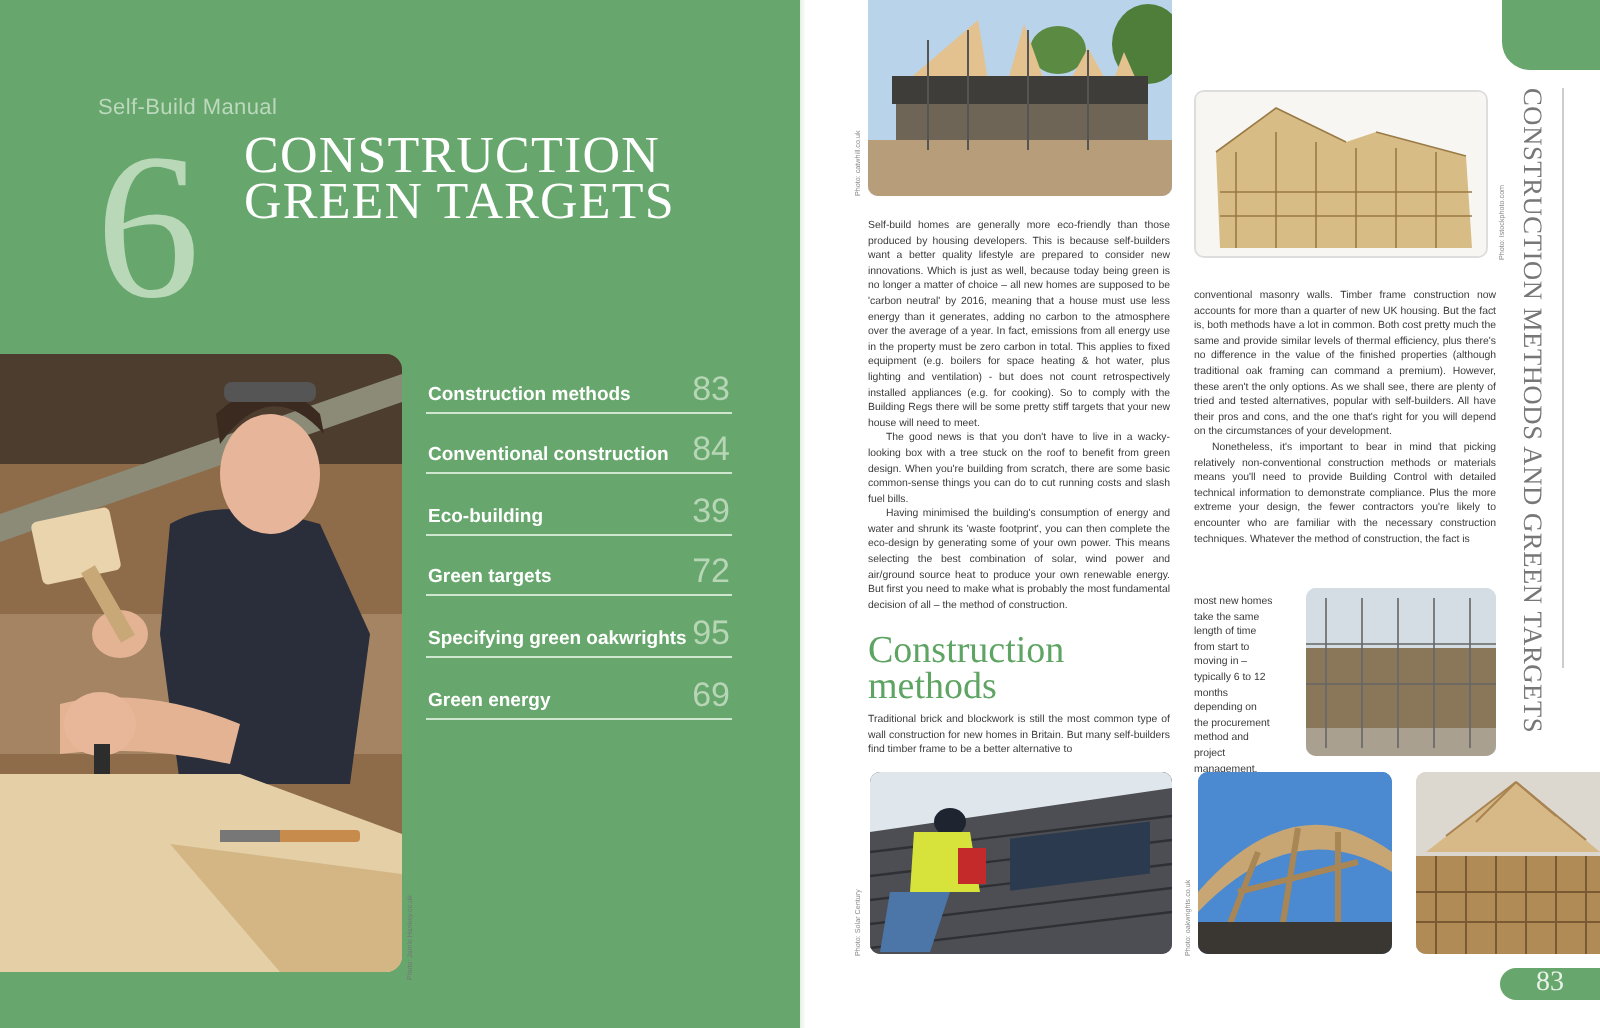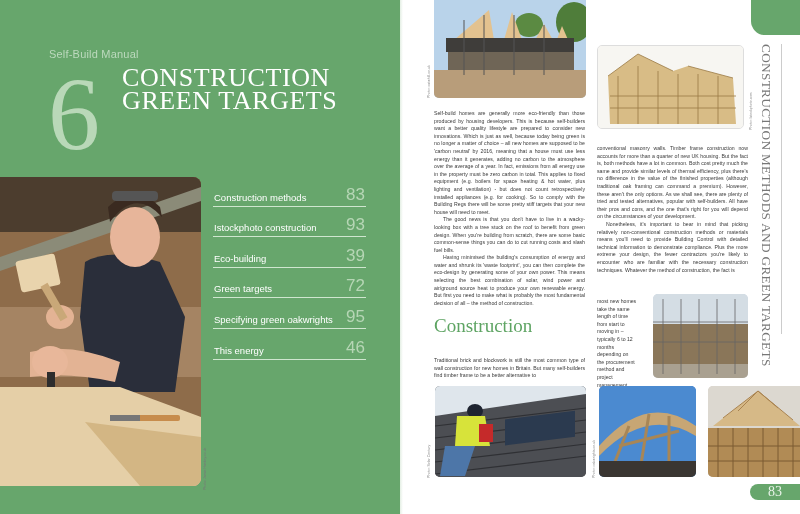--- a/index.html
+++ b/index.html
@@ -11,21 +11,21 @@
   .manual-label { position: absolute; left: 49px; top: 48px; font-size: 11px; color: #bcd9bd; letter-spacing: 0.2px; }
   .chapter-num { position: absolute; left: 48px; top: 62px; font-family: "Liberation Serif", serif; font-size: 104px; line-height: 1; color: #b9d8b8; }
   .chapter-title { position: absolute; left: 122px; top: 66px; font-family: "Liberation Serif", serif; font-size: 26px; line-height: 23px; color: #ffffff; letter-spacing: 0.6px; }
   .chapter-title div { white-space: nowrap; }
 
   .photo-carpenter { position: absolute; left: 0; top: 177px; width: 201px; height: 137px; border-radius: 0 8px 8px 0; overflow: hidden;
     background: linear-gradient(180deg, #5d4a36 0%, #8a6a48 25%, #a27d55 45%, #9c7b59 60%, #d8c2a0 75%, #e6d3b1 100%); }
 
   .toc { position: absolute; left: 213px; top: 176px; width: 153px; }
   .toc-item { position: relative; height: 30.6px; border-bottom: 1.5px solid #cfe6cf; margin-bottom: 0; }
-  .toc-label { position: absolute; left: 1px; bottom: 3px; font-size: 9.5px; font-weight: normal; color: #ffffff; white-space: nowrap; }
+  .toc-label { position: absolute; left: 1px; bottom: 3px; font-size: 9.5px; font-weight: bold; color: #ffffff; white-space: nowrap; }
   .toc-page { position: absolute; right: 1px; bottom: 1px; font-size: 17px; color: #b6d6b5; }
 
   .credit-vert { position: absolute; font-size: 3.5px; color: #777; transform-origin: left top; transform: rotate(-90deg); white-space: nowrap; }
 
   
   .right-page { position: absolute; left: 400px; top: 0; width: 400px; height: 514px; background: #ffffff; }
   .gutter-line { position: absolute; left: 400px; top: 0; width: 3px; height: 514px; background: linear-gradient(90deg,#e4efe4,#ffffff); }
   .corner-tab { position: absolute; left: 751px; top: 0; width: 49px; height: 35px; background: #67a66c; border-radius: 0 0 0 14px; }
   .running-head { position: absolute; left: 758px; top: 44px; width: 18px; height: 282px; }
   .running-head span { position: absolute; left: 0; top: 0; font-family: "Liberation Serif", serif; font-size: 13.3px; color: #777; white-space: nowrap; transform-origin: left top; transform: translate(16px,0) rotate(90deg); letter-spacing: 0.3px; }
@@ -99,38 +99,38 @@
   </svg>
 </div>
 <div class="credit-vert" style="left:203px; top:490px;">Photo: Jamie Hankey.co.uk</div>
 
 <div class="toc">
   <div class="toc-item">
     <span class="toc-label">Construction methods</span>
     <span class="toc-page">83</span>
   </div>
   <div class="toc-item">
-    <span class="toc-label">Istockphoto construction</span>
-    <span class="toc-page">93</span>
+    <span class="toc-label">Conventional construction</span>
+    <span class="toc-page">84</span>
   </div>
   <div class="toc-item">
     <span class="toc-label">Eco-building</span>
     <span class="toc-page">39</span>
   </div>
   <div class="toc-item">
     <span class="toc-label">Green targets</span>
     <span class="toc-page">72</span>
   </div>
   <div class="toc-item">
     <span class="toc-label">Specifying green oakwrights</span>
     <span class="toc-page">95</span>
   </div>
   <div class="toc-item">
-    <span class="toc-label">This energy</span>
-    <span class="toc-page">46</span>
+    <span class="toc-label">Green energy</span>
+    <span class="toc-page">69</span>
   </div>
 </div>
 
 <div class="right-page"></div>
 <div class="gutter-line"></div>
 <div class="corner-tab"></div>
 
 <div class="photo photo-house">
   <svg width="152" height="98" viewBox="0 0 152 98">
     <rect width="152" height="98" fill="#b9d3ea"></rect>
@@ -179,20 +179,21 @@
 <div class="running-rule"></div>
 
 <div class="col col1">
   <p>Self-build homes are generally more eco-friendly than those produced by housing developers. This is because self-builders want a better quality lifestyle are prepared to consider new innovations. Which is just as well, because today being green is no longer a matter of choice – all new homes are supposed to be 'carbon neutral' by 2016, meaning that a house must use less energy than it generates, adding no carbon to the atmosphere over the average of a year. In fact, emissions from all energy use in the property must be zero carbon in total. This applies to fixed equipment (e.g. boilers for space heating &amp; hot water, plus lighting and ventilation) - but does not count retrospectively installed appliances (e.g. for cooking). So to comply with the Building Regs there will be some pretty stiff targets that your new house will need to meet.</p>
   <p class="indent">The good news is that you don't have to live in a wacky-looking box with a tree stuck on the roof to benefit from green design. When you're building from scratch, there are some basic common-sense things you can do to cut running costs and slash fuel bills.</p>
   <p class="indent">Having minimised the building's consumption of energy and water and shrunk its 'waste footprint', you can then complete the eco-design by generating some of your own power. This means selecting the best combination of solar, wind power and air/ground source heat to produce your own renewable energy. But first you need to make what is probably the most fundamental decision of all – the method of construction.</p>
 </div>
 
 <div class="section-heading">
   <div>Construction</div>
+  <div>methods</div>
 </div>
 
 <div class="col col1b">
   <p>Traditional brick and blockwork is still the most common type of wall construction for new homes in Britain. But many self-builders find timber frame to be a better alternative to</p>
 </div>
 
 <div class="col col2">
   <p>conventional masonry walls. Timber frame construction now accounts for more than a quarter of new UK housing. But the fact is, both methods have a lot in common. Both cost pretty much the same and provide similar levels of thermal efficiency, plus there's no difference in the value of the finished properties (although traditional oak framing can command a premium). However, these aren't the only options. As we shall see, there are plenty of tried and tested alternatives, popular with self-builders. All have their pros and cons, and the one that's right for you will depend on the circumstances of your development.</p>
   <p class="indent">Nonetheless, it's important to bear in mind that picking relatively non-conventional construction methods or materials means you'll need to provide Building Control with detailed technical information to demonstrate compliance. Plus the more extreme your design, the fewer contractors you're likely to encounter who are familiar with the necessary construction techniques. Whatever the method of construction, the fact is</p>
 </div>

